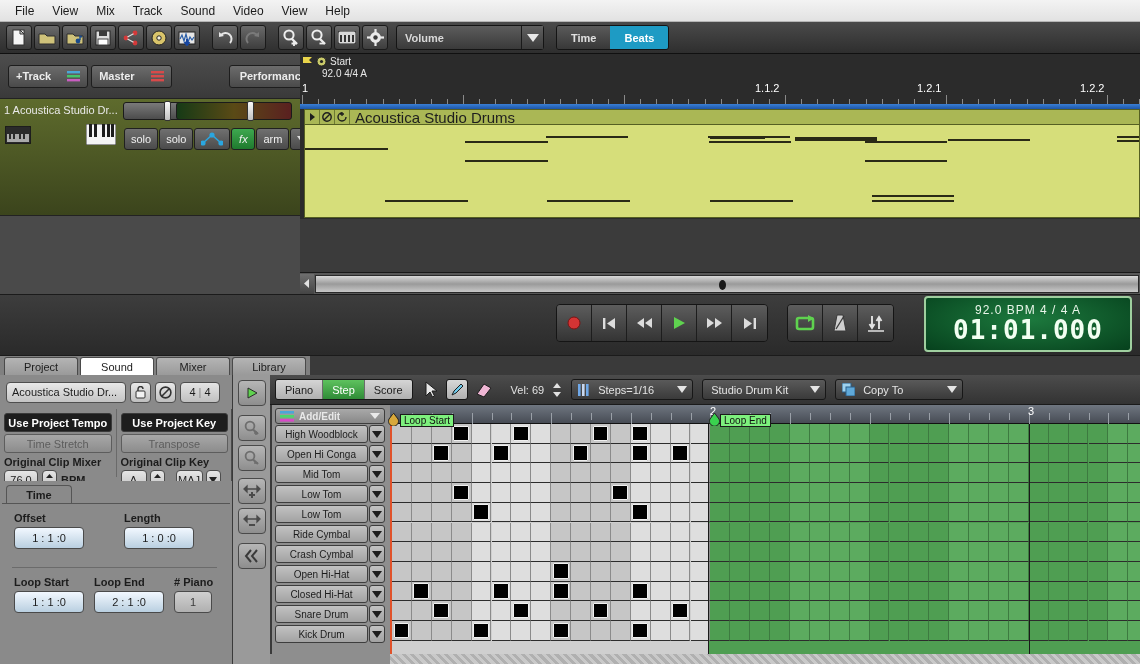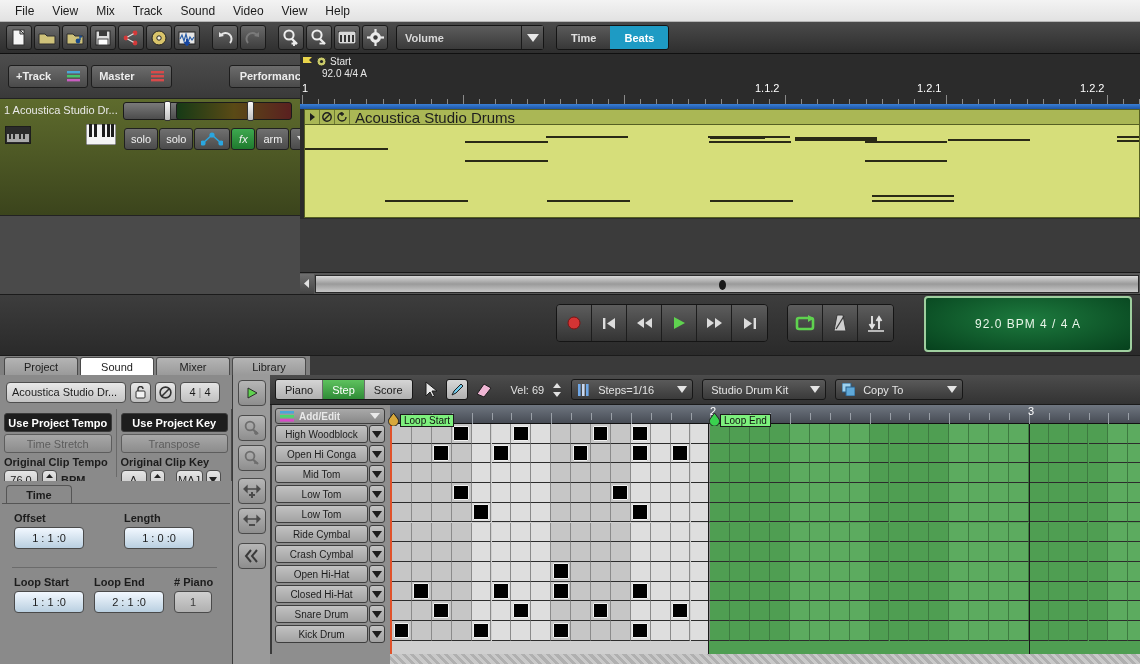--- a/index.html
+++ b/index.html
@@ -610,20 +610,21 @@
         <svg width="18" height="18">
           <path d="M5 2 v11 M2.5 10 L5 14 L7.5 10" stroke="#e2e2e2" stroke-width="1.9" fill="none"></path>
           <path d="M12 15 v-11 M9.5 7 L12 3 L14.5 7" stroke="#e2e2e2" stroke-width="1.9" fill="none"></path>
           <path d="M1 17 h16" stroke="#e2e2e2" stroke-width="1.4"></path>
         </svg>
       </div>
   </div>
 </div>
 <div class="lcd">
   <div class="l1">92.0 BPM  4 / 4   A</div>
+  <div class="l2">01:01.000</div>
 </div>
 
 <div class="btabs" id="btabs">
     <div class="btab">Project</div>
     <div class="btab on">Sound</div>
     <div class="btab">Mixer</div>
     <div class="btab">Library</div>
   </div>
 
 <div class="spanel">
@@ -644,21 +645,21 @@
     <div class="sigbox">
       <span>4</span>
       <span style="color:#888">|</span>
       <span>4</span>
     </div>
   </div>
   <div class="twocol">
     <div class="tcol">
       <div class="tgl sel">Use Project Tempo</div>
       <div class="tgl unsel">Time Stretch</div>
-      <div class="lbl9">Original Clip Tempo</div>
+      <div class="lbl9">Original Clip Mixer</div>
       <div style="display:flex;align-items:center;gap:4px;margin-top:2px">
         <div class="spin" style="width:34px">76.0</div>
         <div class="spin" style="width:15px;flex-direction:column">
           <svg width="9" height="14">
               <path d="M4.5 1 L8 5 L1 5 Z" fill="#222"></path>
               <path d="M4.5 13 L1 9 L8 9 Z" fill="#222"></path>
             </svg>
           </div>
         <span class="lbl9" style="margin:0">BPM</span>
       </div>

